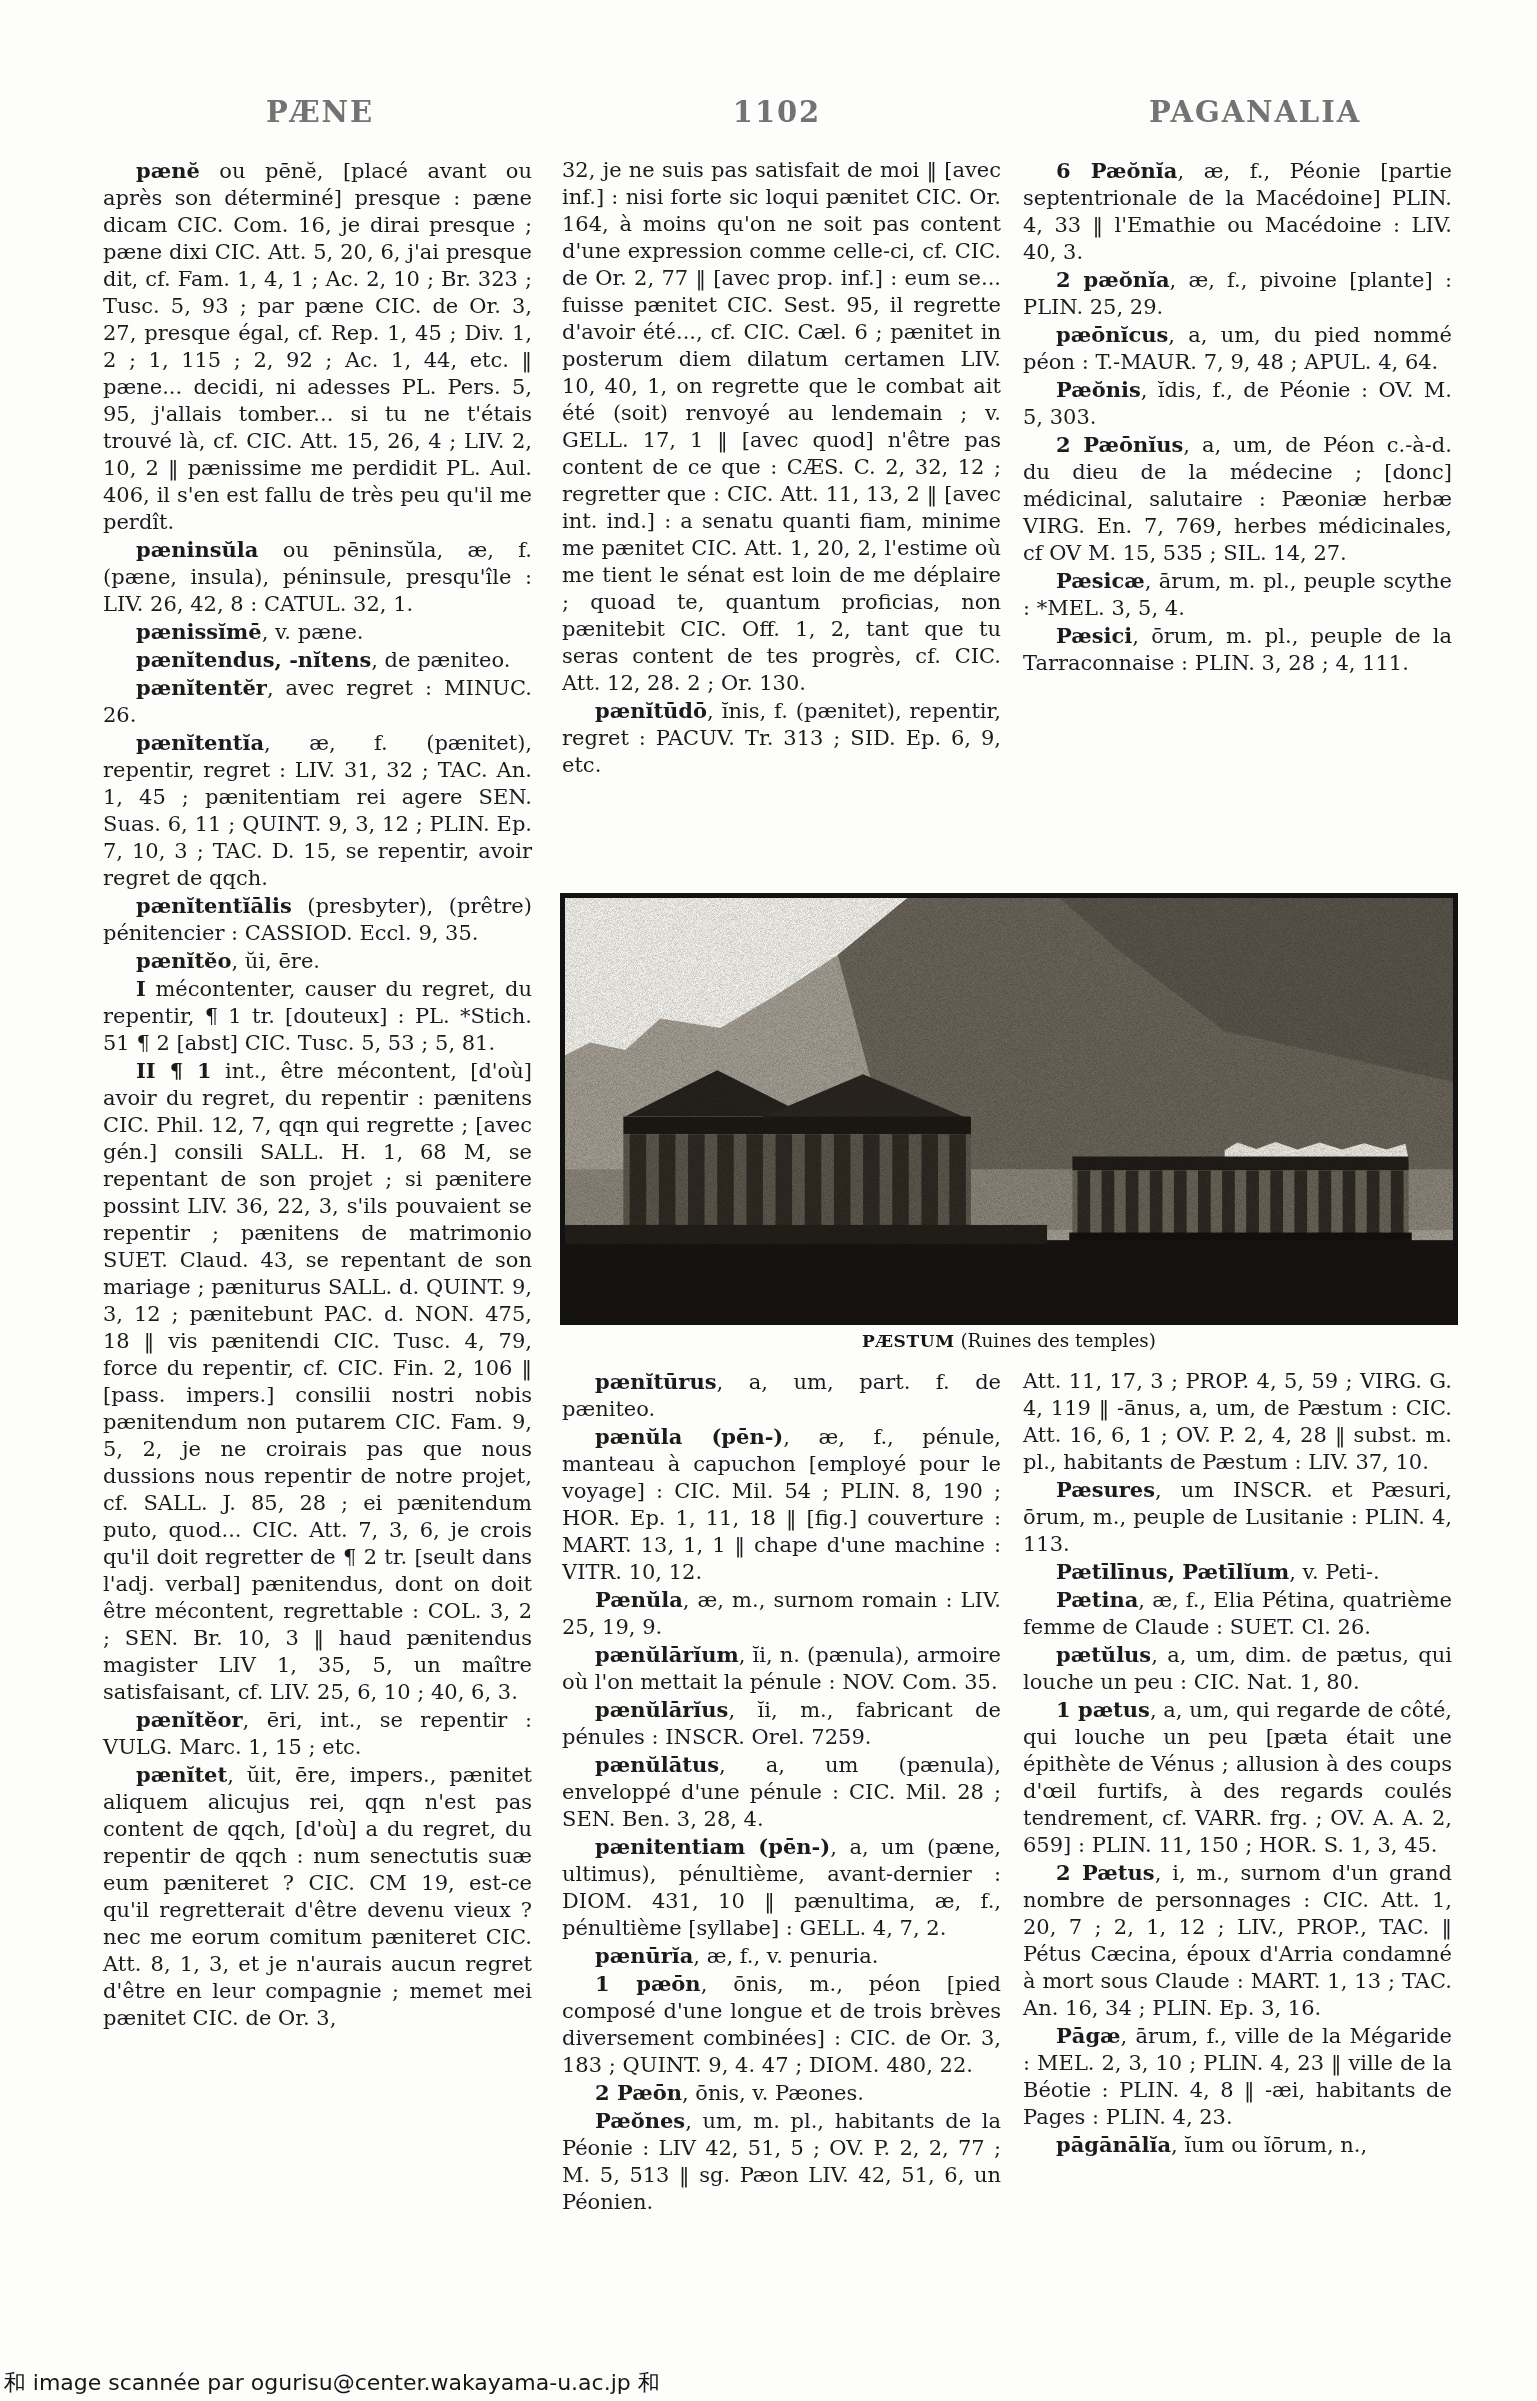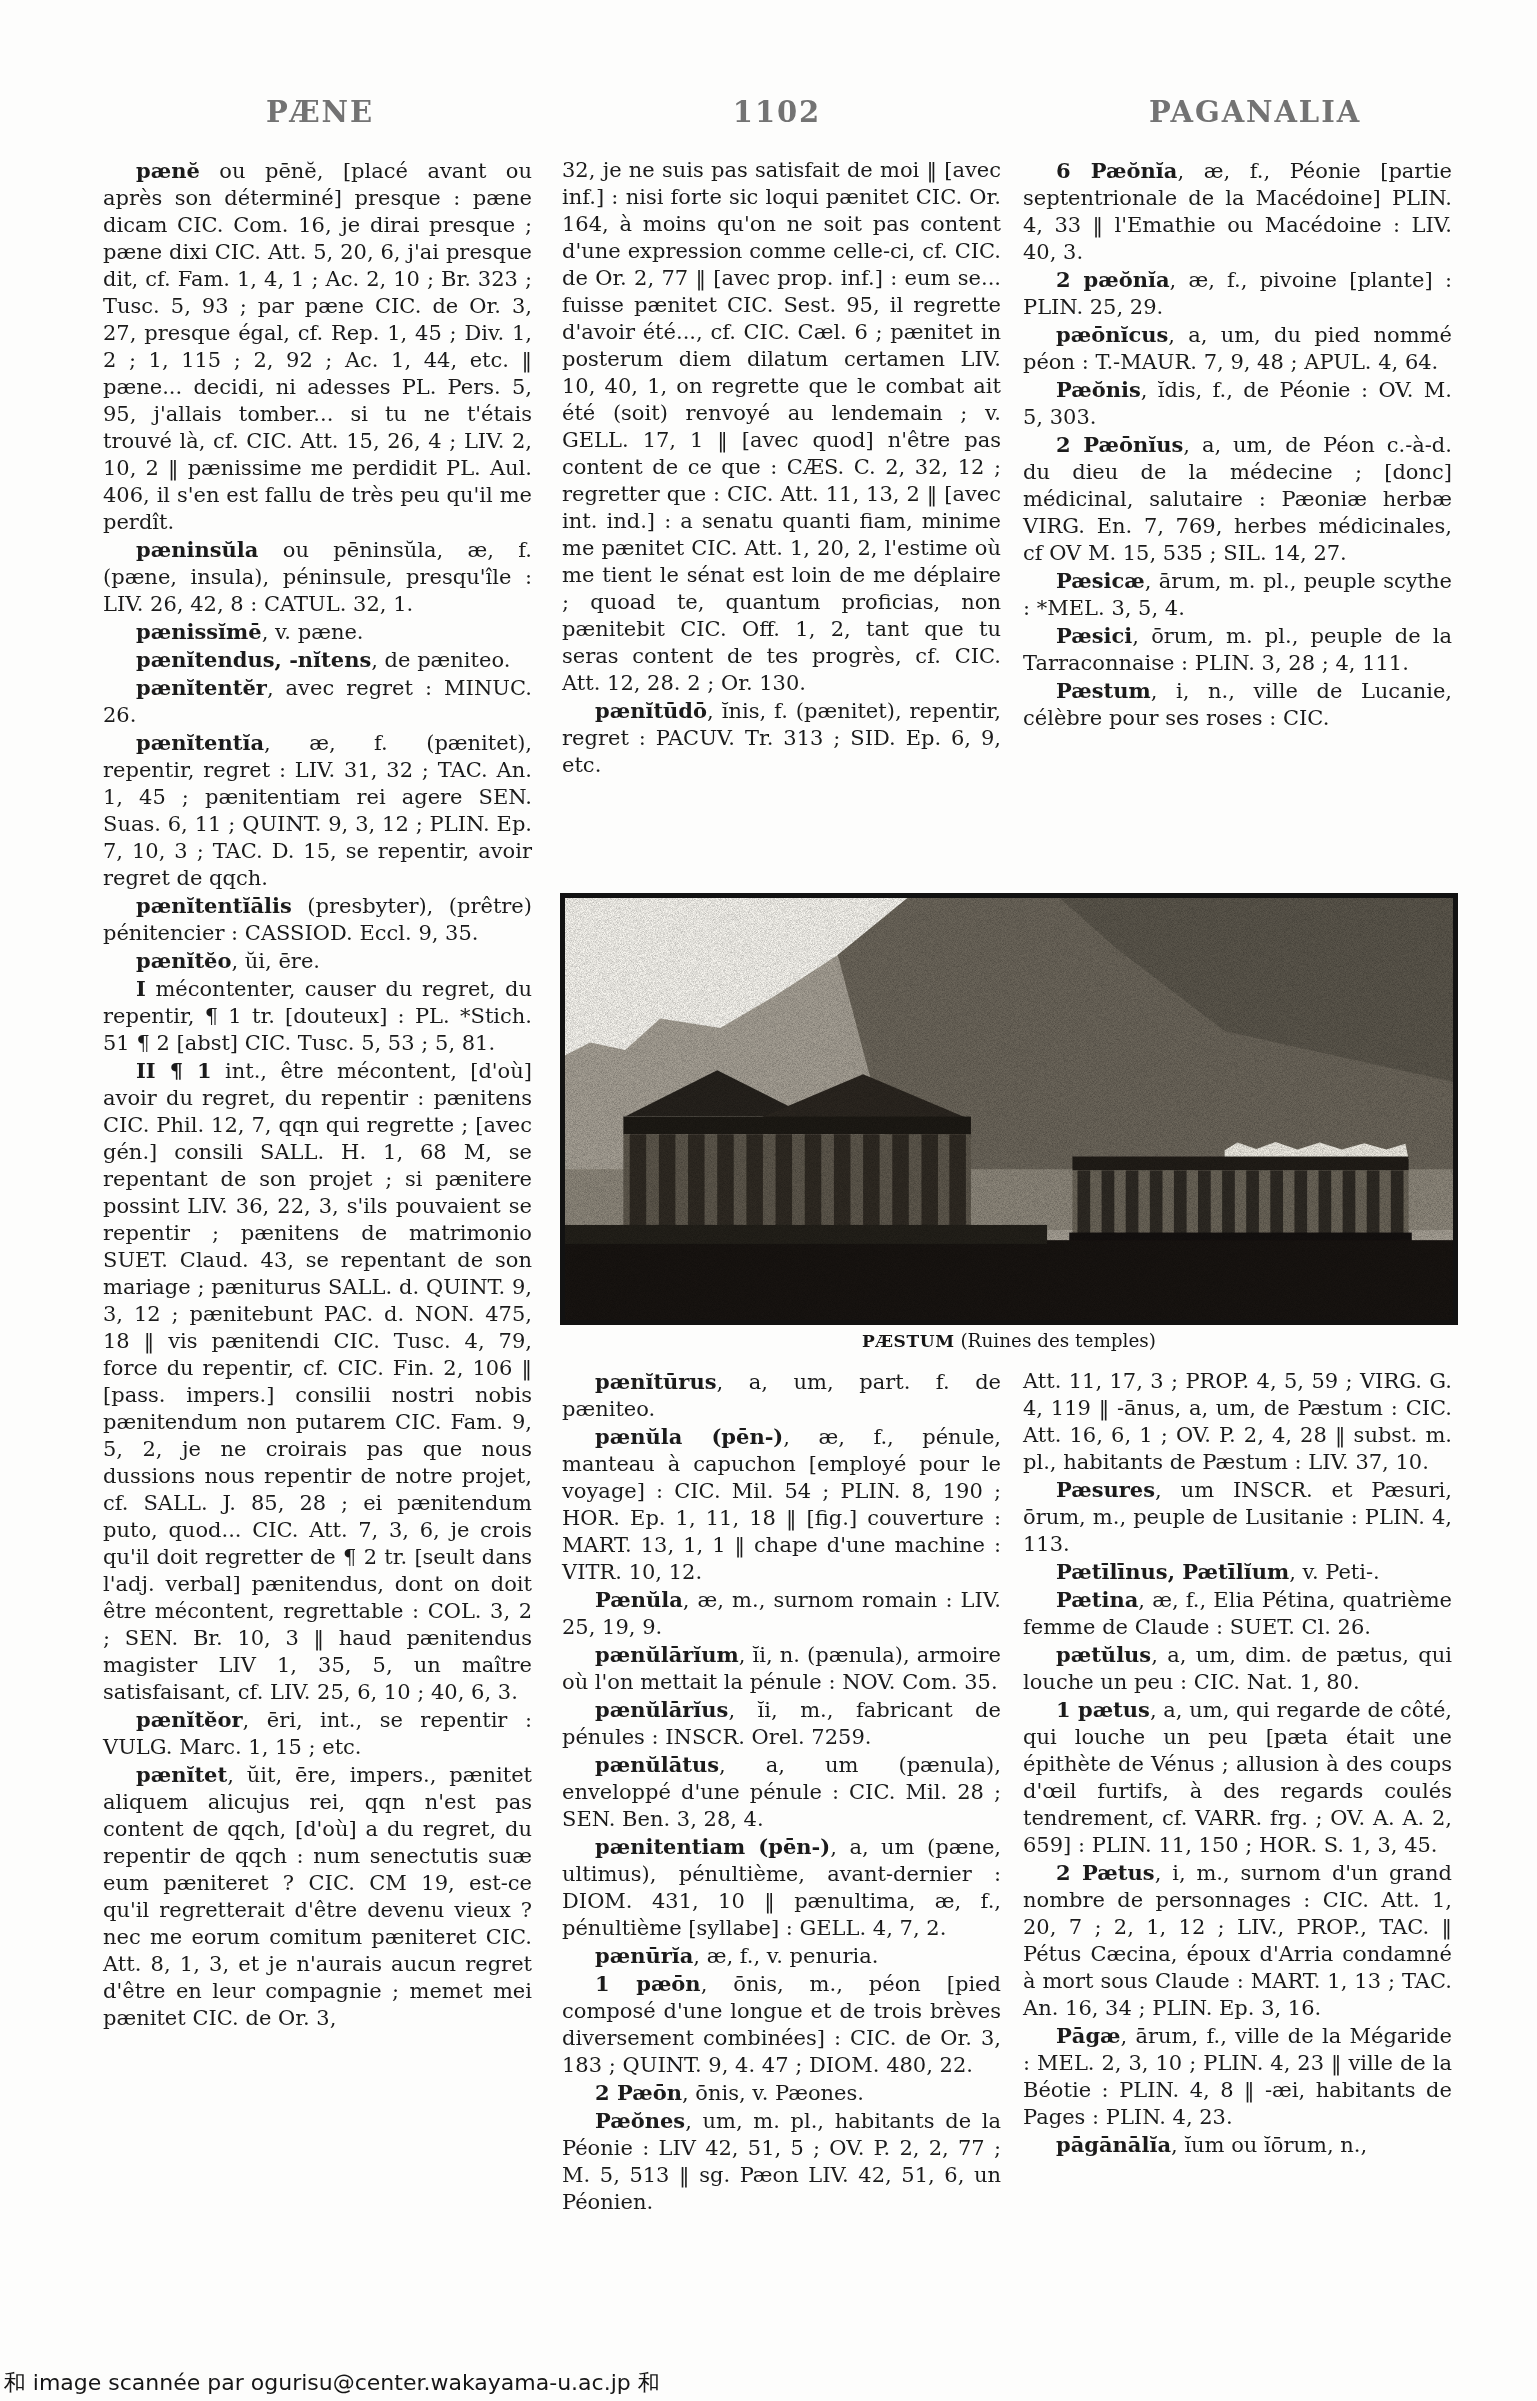--- a/index.html
+++ b/index.html
@@ -78,21 +78,20 @@
       <p class="entry"><b class="hw">pænĭtūdō</b><span>, ĭnis, f. (pænitet), repentir, regret : PACUV. Tr. 313 ; SID. Ep. 6, 9, etc.</span></p>
     </div>
   <div class="col" id="col3u">
       <p class="entry"><b class="hw">6 Pæŏnĭa</b><span>, æ, f., Péonie [partie septentrionale de la Macédoine] PLIN. 4, 33 ‖ l'Emathie ou Macédoine : LIV. 40, 3.</span></p>
       <p class="entry"><b class="hw">2 pæŏnĭa</b><span>, æ, f., pivoine [plante] : PLIN. 25, 29.</span></p>
       <p class="entry"><b class="hw">pæōnĭcus</b><span>, a, um, du pied nommé péon : T.-MAUR. 7, 9, 48 ; APUL. 4, 64.</span></p>
       <p class="entry"><b class="hw">Pæŏnis</b><span>, ĭdis, f., de Péonie : OV. M. 5, 303.</span></p>
       <p class="entry"><b class="hw">2 Pæōnĭus</b><span>, a, um, de Péon c.-à-d. du dieu de la médecine ; [donc] médicinal, salutaire : Pæoniæ herbæ VIRG. En. 7, 769, herbes médicinales, cf OV M. 15, 535 ; SIL. 14, 27.</span></p>
       <p class="entry"><b class="hw">Pæsicæ</b><span>, ārum, m. pl., peuple scythe : *MEL. 3, 5, 4.</span></p>
       <p class="entry"><b class="hw">Pæsici</b><span>, ōrum, m. pl., peuple de la Tarraconnaise : PLIN. 3, 28 ; 4, 111.</span></p>
-      <p class="entry"><b class="hw">Pæstum</b><span>, i, n., ville de Lucanie, célèbre pour ses roses : CIC.</span></p>
     </div>
 
   <figure id="photo">
     <svg viewBox="0 0 1400 666" preserveAspectRatio="none">
       <defs>
         <filter id="grain" x="0" y="0" width="100%" height="100%">
           <feTurbulence type="fractalNoise" baseFrequency="0.85" numOctaves="2" result="n"></feTurbulence>
           <feColorMatrix in="n" type="matrix" values="0 0 0 0 0  0 0 0 0 0  0 0 0 0 0  0.9 0 0 0 -0.28"></feColorMatrix>
         </filter>
       </defs>

